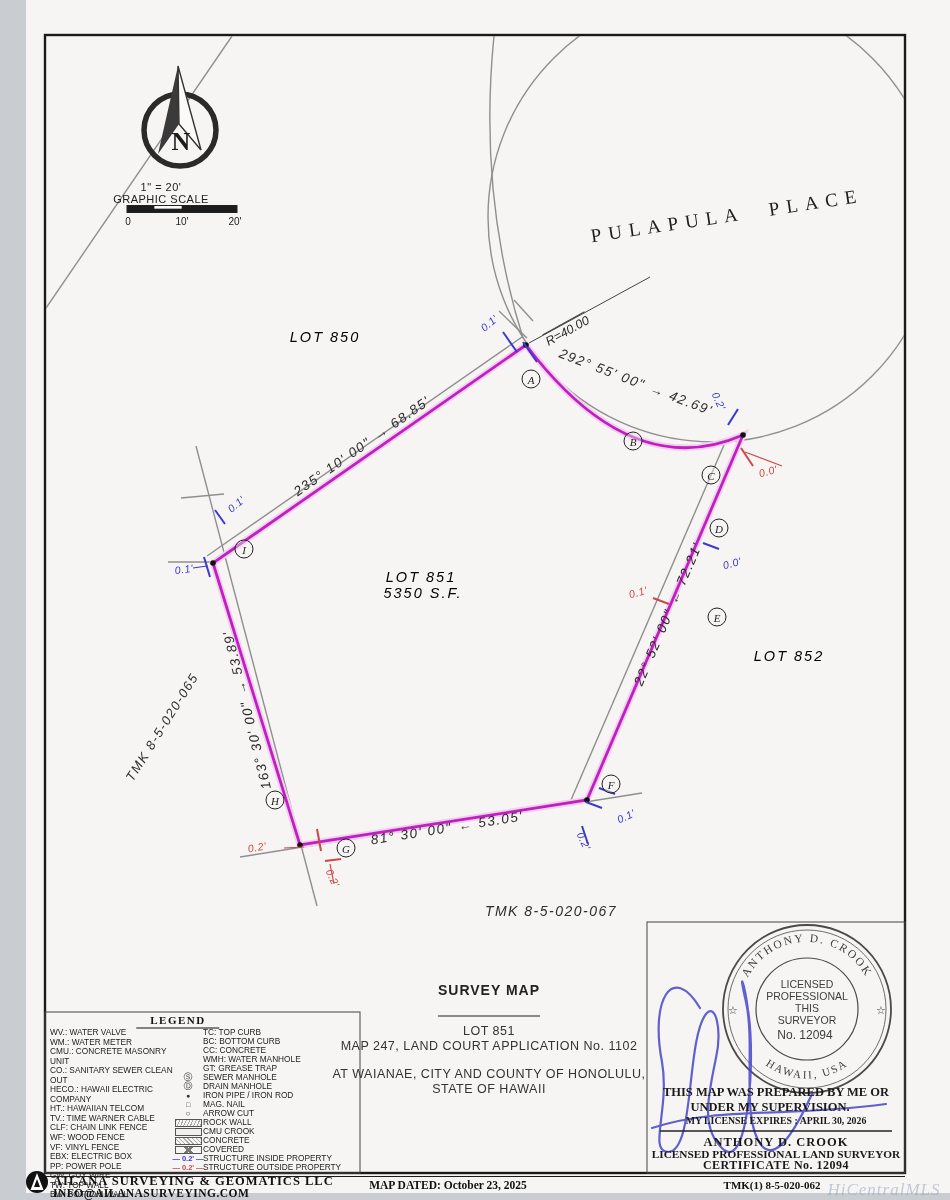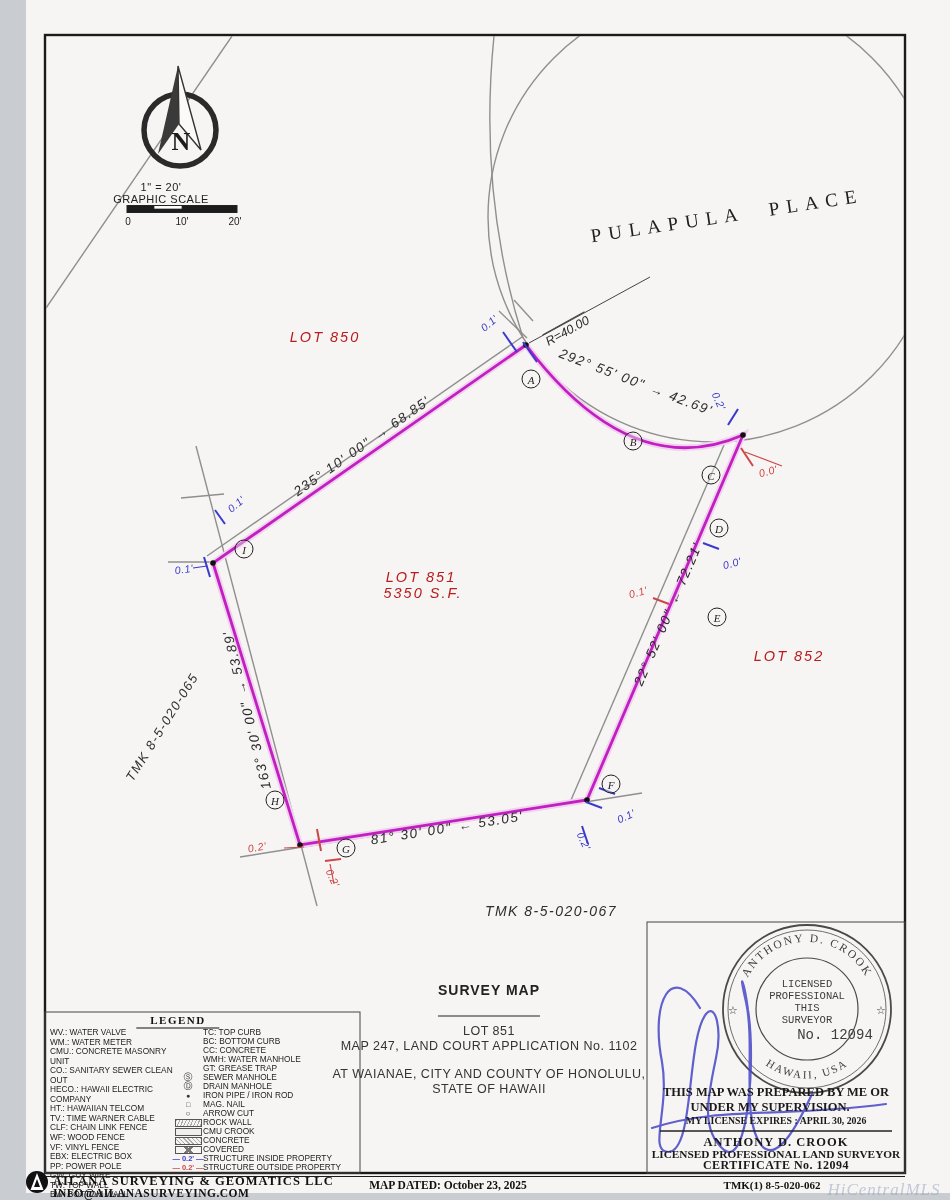--- a/index.html
+++ b/index.html
@@ -2,21 +2,21 @@
 <html><head>
 <meta charset="utf-8">
 <style>
   html,body{margin:0;padding:0}
   body{width:950px;height:1200px;position:relative;background:#c9ccd1;font-family:"Liberation Sans",sans-serif;overflow:hidden}
   #paper{position:absolute;left:26px;top:0;width:924px;height:1193px;background:#f7f5f3}
   #stage{position:absolute;inset:0}
   svg.layer{position:absolute;left:0;top:0}
   .t{position:absolute;transform:translate(-50%,-50%);white-space:nowrap;color:#333}
   .street{font-family:"Liberation Serif",serif;font-size:19px;letter-spacing:7px;word-spacing:14px;color:#1f1f1f}
-  .lot{font:italic 14.5px "Liberation Sans",sans-serif;letter-spacing:2px;color:#b91c1c}
+  .lot{font:italic 14.5px "Liberation Sans",sans-serif;letter-spacing:2px;color:#000000}
   .tmk{font:italic 13px "Liberation Sans",sans-serif;letter-spacing:1.5px;color:#2e2e2e}
   .dim{display:flex;align-items:center;gap:7px;font:italic 13.5px "Liberation Sans",sans-serif;letter-spacing:1.5px;color:#2b2b2b}
   .dim .ar{font-style:normal;font-size:13px;letter-spacing:0}
   .rlab{font:italic 12.5px "Liberation Sans",sans-serif;color:#2b2b2b;border-top:1.3px solid #444;padding-top:1px}
   .vx{position:absolute;width:17px;height:17px;border:1.4px solid #222;border-radius:50%;display:flex;align-items:center;justify-content:center;
       font:italic 11px "Liberation Serif",serif;color:#1d1d1d;transform:translate(-50%,-50%);background:rgba(247,245,243,.4)}
   .off{font:italic 10.5px "Liberation Sans",sans-serif;letter-spacing:.5px}
   .off.blue{color:#3a3acc}.off.red{color:#cc4747}
   .sc{color:#222;font-size:11px;letter-spacing:.5px}
   .sctick{color:#222;font-size:10px}
@@ -29,21 +29,21 @@
   .rock{background:repeating-linear-gradient(115deg,#aaa 0 1px,transparent 1px 3px)}
   .conc{background:repeating-linear-gradient(45deg,#aaa 0 1px,transparent 1px 3px)}
   .cover{background:linear-gradient(45deg,transparent 45%,#777 45% 55%,transparent 55%),linear-gradient(-45deg,transparent 45%,#777 45% 55%,transparent 55%)}
   .dimsym{display:flex;gap:2px;align-items:center;font-size:7.5px;font-weight:bold}
   .dimsym.ins{color:#3a3acc}.dimsym.out{color:#cc4747}
   
   .tb{font-size:12.5px;letter-spacing:.5px;color:#333}
   .tb-title{font-weight:bold;font-size:14px;letter-spacing:1px;color:#222;border-bottom:1.6px solid #222;padding-bottom:18px}
   
   .st{font-family:Liberation Serif, serif;font-weight:bold;color:#1a1a1a}
-  .sealtxt{font-family:Liberation Mono, monospace;color:#3d3d3d}
+  .sealtxt{font-family:Liberation Sans, sans-serif;color:#3d3d3d}
   .wm{font:italic 17px "Liberation Serif",serif;color:rgba(140,155,185,.5);letter-spacing:1px}
   .ftr{font-family:"Liberation Serif",serif;font-weight:bold;color:#111}
 </style>
 </head>
 <body>
 
 <div id="paper"></div>
 
 <div id="stage">
 
@@ -329,21 +329,21 @@
   <div class="t tb-title" style="left:489px;top:999px">SURVEY MAP</div>
   <div class="t tb" style="left:489px;top:1031px">LOT 851</div>
   <div class="t tb" style="left:489px;top:1046px">MAP 247, LAND COURT APPLICATION No. 1102</div>
   <div class="t tb" style="left:489px;top:1074px">AT WAIANAE, CITY AND COUNTY OF HONOLULU,</div>
   <div class="t tb" style="left:489px;top:1089px">STATE OF HAWAII</div>
 
   <div class="t sealtxt" style="left:807px;top:984px;font-size:10.5px">LICENSED</div>
   <div class="t sealtxt" style="left:807px;top:996px;font-size:10.5px">PROFESSIONAL</div>
   <div class="t sealtxt" style="left:807px;top:1008px;font-size:10.5px">THIS</div>
   <div class="t sealtxt" style="left:807px;top:1020px;font-size:10.5px">SURVEYOR</div>
-  <div class="t sealtxt" style="left:835px;top:1035px;font-size:14px">No. 12094</div>
+  <div class="t sealtxt" style="left:805px;top:1035px;font-size:12px">No. 12094</div>
 
   <div class="t st" style="left:776px;top:1092px;font-size:12.5px">THIS MAP WAS PREPARED BY ME OR</div>
   <div class="t st" style="left:770px;top:1107px;font-size:12.5px">UNDER MY SUPERVISION.</div>
   <div class="t st" style="left:776px;top:1120px;font-size:9.8px">MY LICENSE EXPIRES : APRIL 30, 2026</div>
   <div class="t st" style="left:776px;top:1142px;font-size:12.5px;letter-spacing:1px">ANTHONY D. CROOK</div>
   <div class="t st" style="left:776px;top:1154px;font-size:11.3px">LICENSED PROFESSIONAL LAND SURVEYOR</div>
   <div class="t st" style="left:776px;top:1165px;font-size:12px;letter-spacing:.5px">CERTIFICATE No. 12094</div>
 
   <div class="ftr" style="position:absolute;left:53px;top:1174px;font-size:12.5px;letter-spacing:1px">AILANA SURVEYING &amp; GEOMATICS LLC</div>
   <div class="ftr" style="position:absolute;left:53px;top:1187px;font-size:11.5px;letter-spacing:.5px">INFO@AILANASURVEYING.COM</div>

